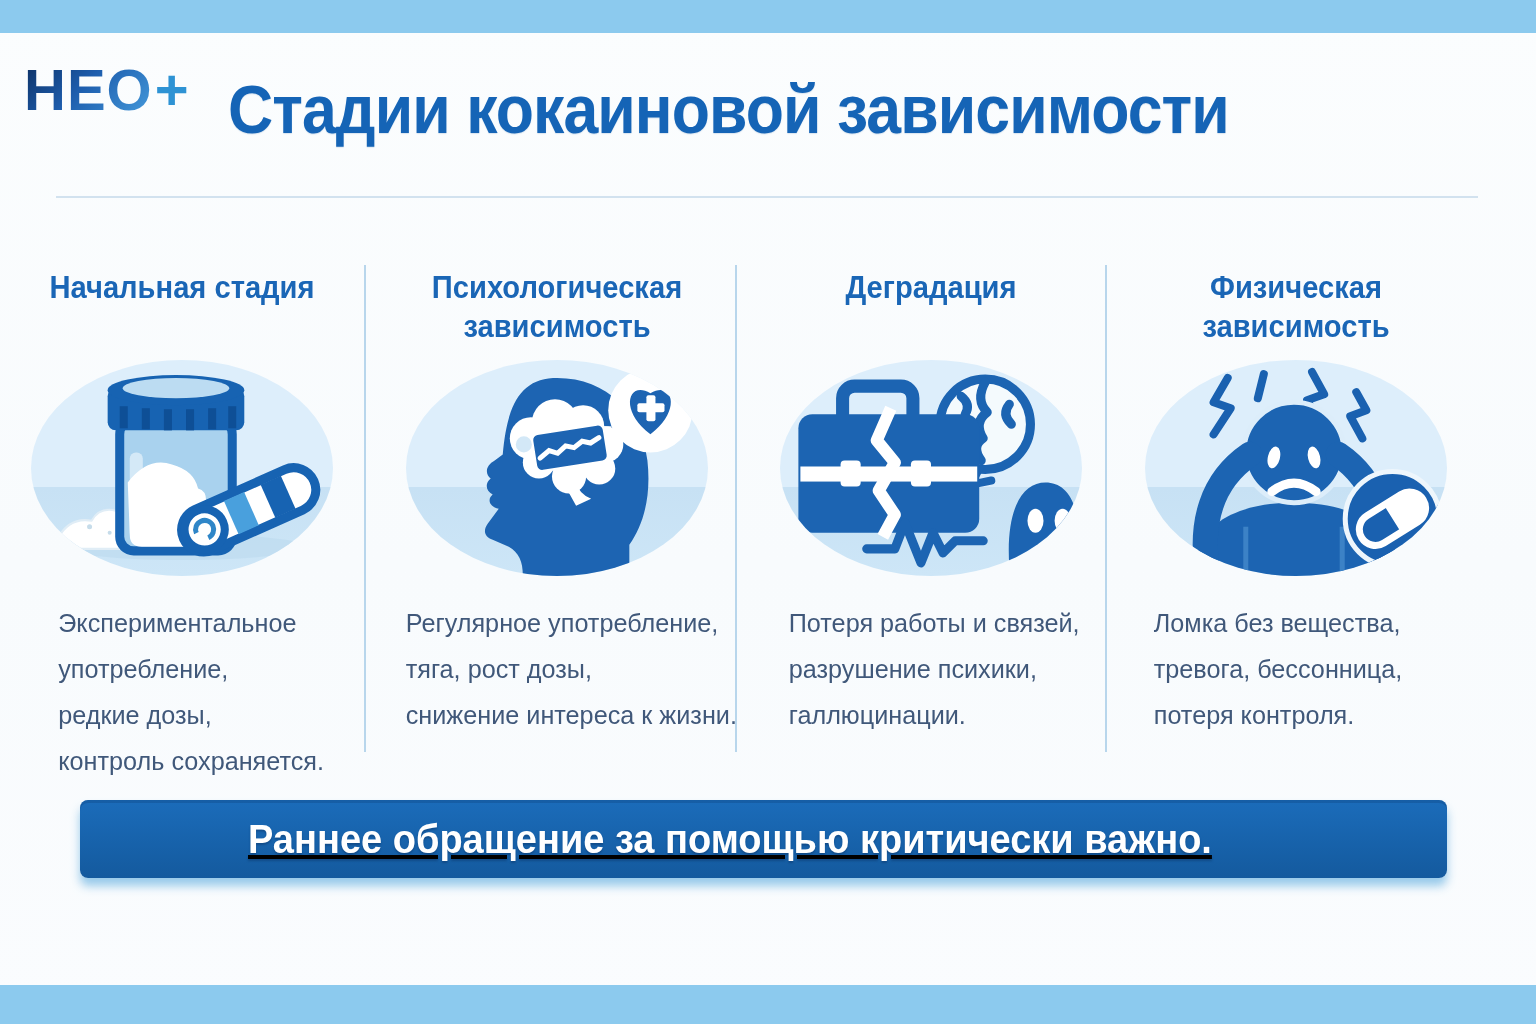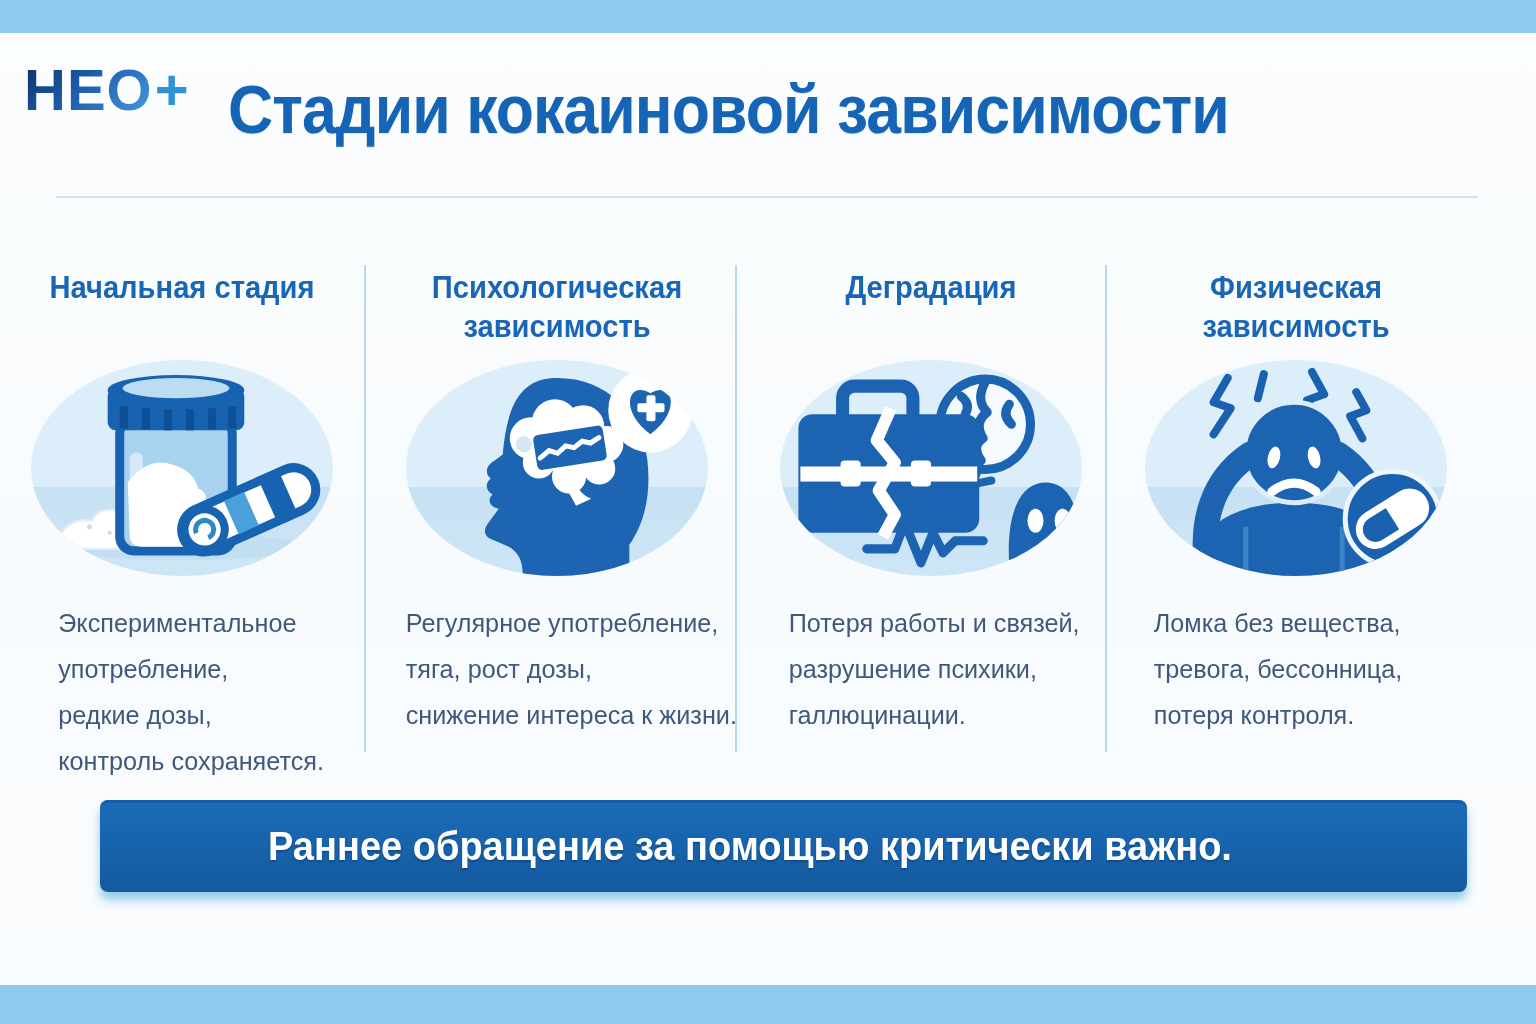--- a/index.html
+++ b/index.html
@@ -56,25 +56,25 @@
     font-size:26px; line-height:46px; color:#40587a;
     transform:scaleX(0.97); transform-origin:left top;
   }
   .col:first-child .desc { padding-left:60px; }
   .desc div { white-space:nowrap; }
 
   .v-divider { position:absolute; top:265px; width:2px; height:487px; background:#b8d6ec; }
 
   
   .banner {
-    position:absolute; left:100px; top:800px; width:1367px; height:92px;
+    position:absolute; left:80px; top:800px; width:1367px; height:78px;
     border-radius:8px;
     background:linear-gradient(180deg,#1b6cba 0%,#145a9e 100%);
     box-shadow:0 8px 10px rgba(141,196,232,.9), 0 3px 0 rgba(13,70,130,.35) inset;
-    display:flex; align-items:center;
+    display:flex; align-items:center;text-decoration:underline;
   }
   .banner-text {
     margin-left:168px; color:#ffffff; font-size:40px; font-weight:bold;
     white-space:nowrap; transform:scaleX(0.95); transform-origin:left center;
     text-shadow:0 2px 2px rgba(10,50,100,.45);
   }
 </style>
 </head>
 <body>
 

